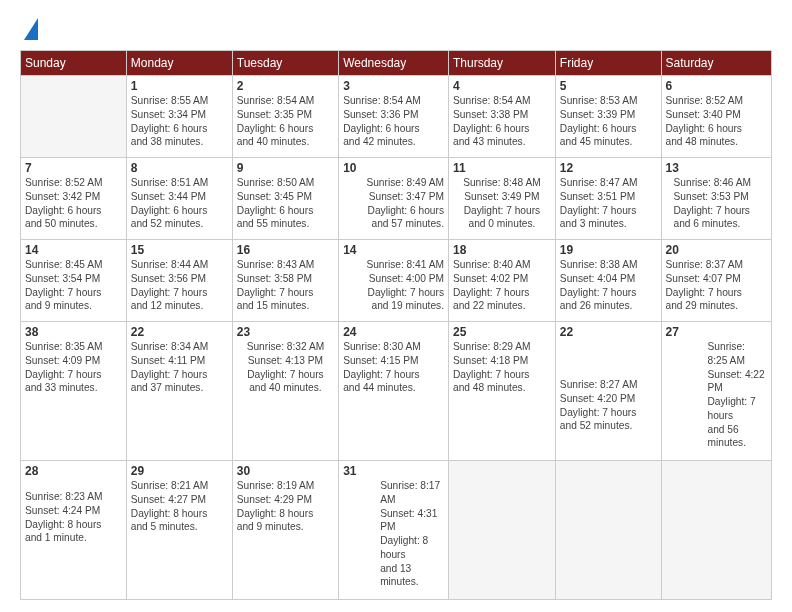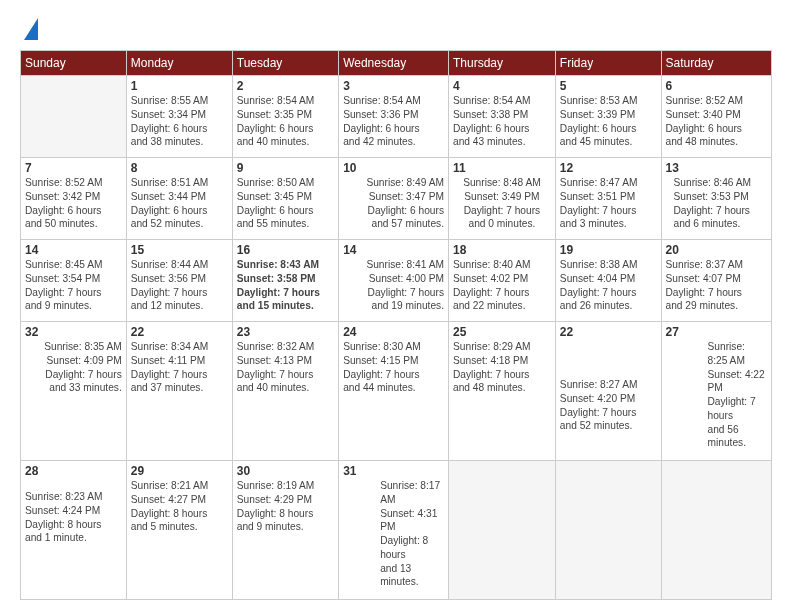--- a/index.html
+++ b/index.html
@@ -238,21 +238,21 @@
           </td>
           <td>
             <span class="day-num">15</span>
             <div class="day-info" style="white-space: pre-line;">Sunrise: 8:44 AM
 Sunset: 3:56 PM
 Daylight: 7 hours
 and 12 minutes.</div>
           </td>
           <td>
             <span class="day-num">16</span>
-            <div class="day-info" style="white-space: pre-line; font-weight: bold;">Sunrise: 8:43 AM
+            <div class="day-info" style="white-space: pre-line;">Sunrise: 8:43 AM
 Sunset: 3:58 PM
 Daylight: 7 hours
 and 15 minutes.</div>
           </td>
           <td>
             <span class="day-num">14</span>
             <div class="day-info" style="white-space: pre-line; text-align: right;">Sunrise: 8:41 AM
 Sunset: 4:00 PM
 Daylight: 7 hours
 and 19 minutes.</div>
@@ -274,36 +274,36 @@
           <td>
             <span class="day-num">20</span>
             <div class="day-info" style="white-space: pre-line;">Sunrise: 8:37 AM
 Sunset: 4:07 PM
 Daylight: 7 hours
 and 29 minutes.</div>
           </td>
         </tr>
         <tr class="week-row">
           <td>
-            <span class="day-num">32</span>
-            <div class="day-info" style="white-space: pre-line; text-align: right;">Sunrise: 8:35 AM
+            <span class="day-num">38</span>
+            <div class="day-info" style="white-space: pre-line;">Sunrise: 8:35 AM
 Sunset: 4:09 PM
 Daylight: 7 hours
 and 33 minutes.</div>
           </td>
           <td>
             <span class="day-num">22</span>
             <div class="day-info" style="white-space: pre-line;">Sunrise: 8:34 AM
 Sunset: 4:11 PM
 Daylight: 7 hours
 and 37 minutes.</div>
           </td>
           <td>
             <span class="day-num">23</span>
-            <div class="day-info" style="white-space: pre-line;">Sunrise: 8:32 AM
+            <div class="day-info" style="white-space: pre-line; text-align: center;">Sunrise: 8:32 AM
 Sunset: 4:13 PM
 Daylight: 7 hours
 and 40 minutes.</div>
           </td>
           <td>
             <span class="day-num">24</span>
             <div class="day-info" style="white-space: pre-line;">Sunrise: 8:30 AM
 Sunset: 4:15 PM
 Daylight: 7 hours
 and 44 minutes.</div>

